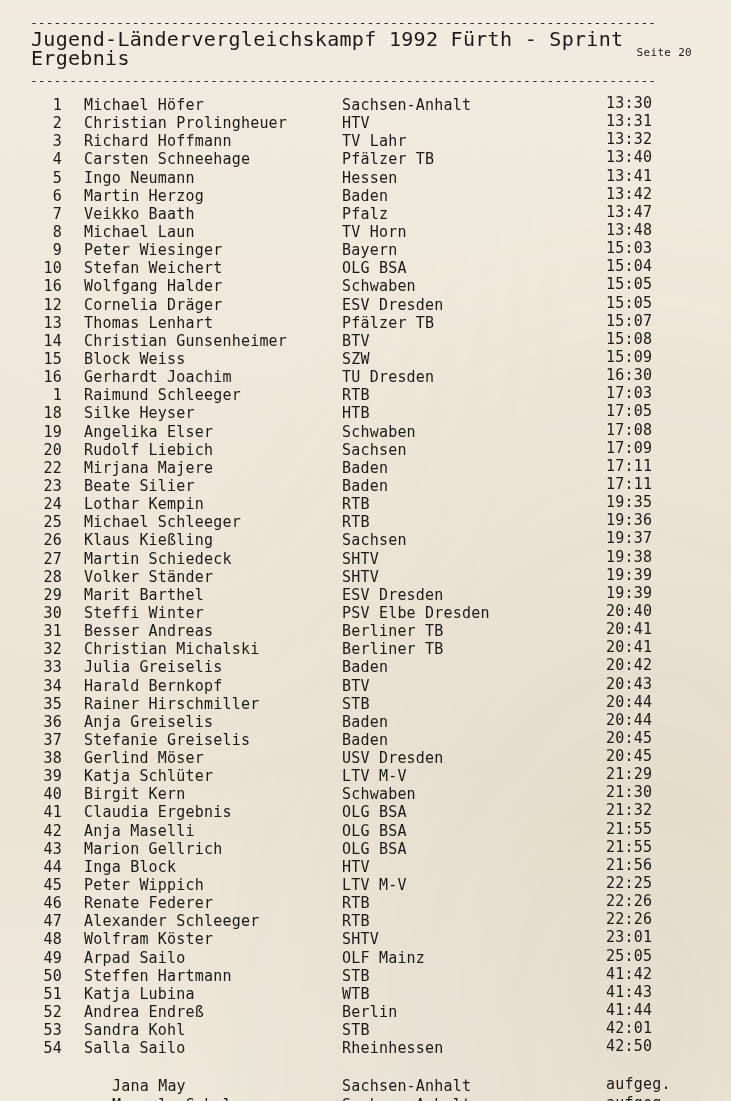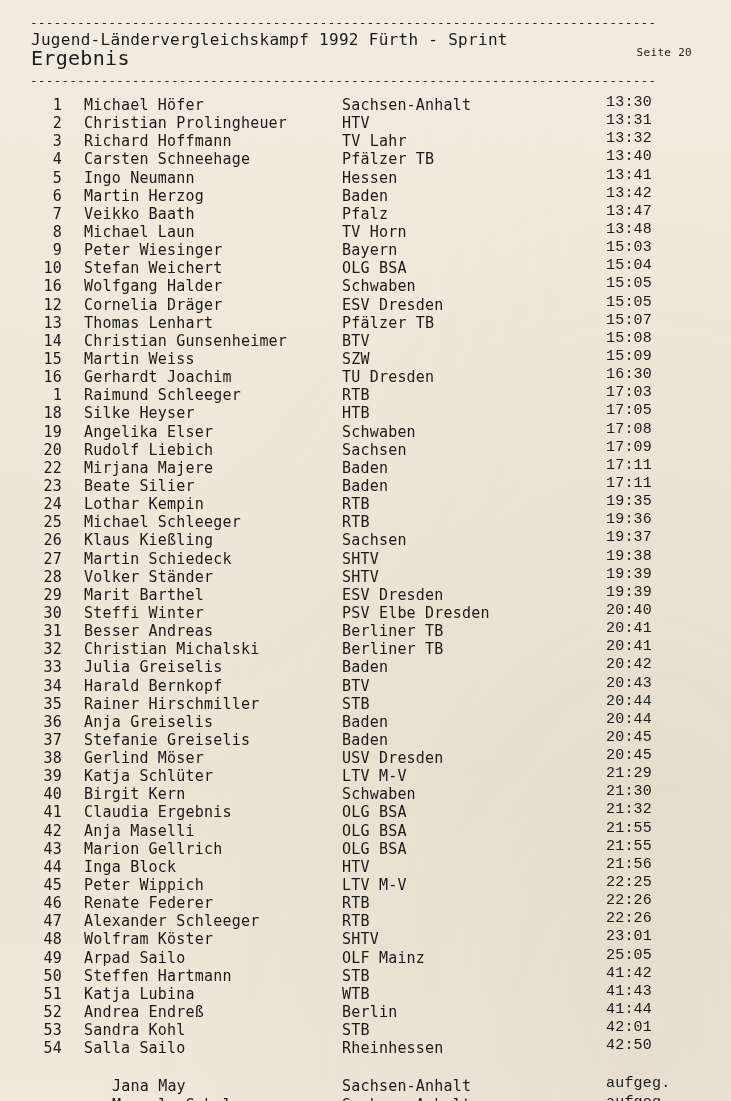--- a/index.html
+++ b/index.html
@@ -52,21 +52,21 @@
   #rule-bottom { top: 76px; }
 
   .header {
     position: absolute;
     top: 30px;
     left: 31px;
     right: 26px;
     height: 44px;
   }
   .header-title {
-    font-size: 16px;
+    font-size: 20px;
     line-height: 19px;
     letter-spacing: 0.3px;
     white-space: nowrap;
   }
   .header-sub {
     font-size: 20px;
     line-height: 19px;
     letter-spacing: 0.3px;
   }
   .header-page {
@@ -106,21 +106,21 @@
     position: absolute;
     left: 342px;
     white-space: nowrap;
   }
   .c-time {
     position: absolute;
     left: 606px;
     white-space: nowrap;
   }
   
-  .c-time { top: -2px; font-family: Liberation Mono, monospace; }
+  .c-time { top: -2px; }
 
   .footer {
     position: absolute;
     top: 1077px;
     left: 0;
     right: 0;
   }
   .footer .row { height: 18.5px; }
   .footer .c-name { left: 112px; }
 </style>
@@ -221,21 +221,21 @@
         <span class="c-time">15:07</span>
       </div>
       <div class="row">
         <span class="c-rank">14</span>
         <span class="c-name">Christian Gunsenheimer</span>
         <span class="c-club">BTV</span>
         <span class="c-time">15:08</span>
       </div>
       <div class="row">
         <span class="c-rank">15</span>
-        <span class="c-name">Martin Weiss</span>
+        <span class="c-name">Block Weiss</span>
         <span class="c-club">SZW</span>
         <span class="c-time">15:09</span>
       </div>
       <div class="row">
         <span class="c-rank">16</span>
         <span class="c-name">Gerhardt Joachim</span>
         <span class="c-club">TU Dresden</span>
         <span class="c-time">16:30</span>
       </div>
       <div class="row">

